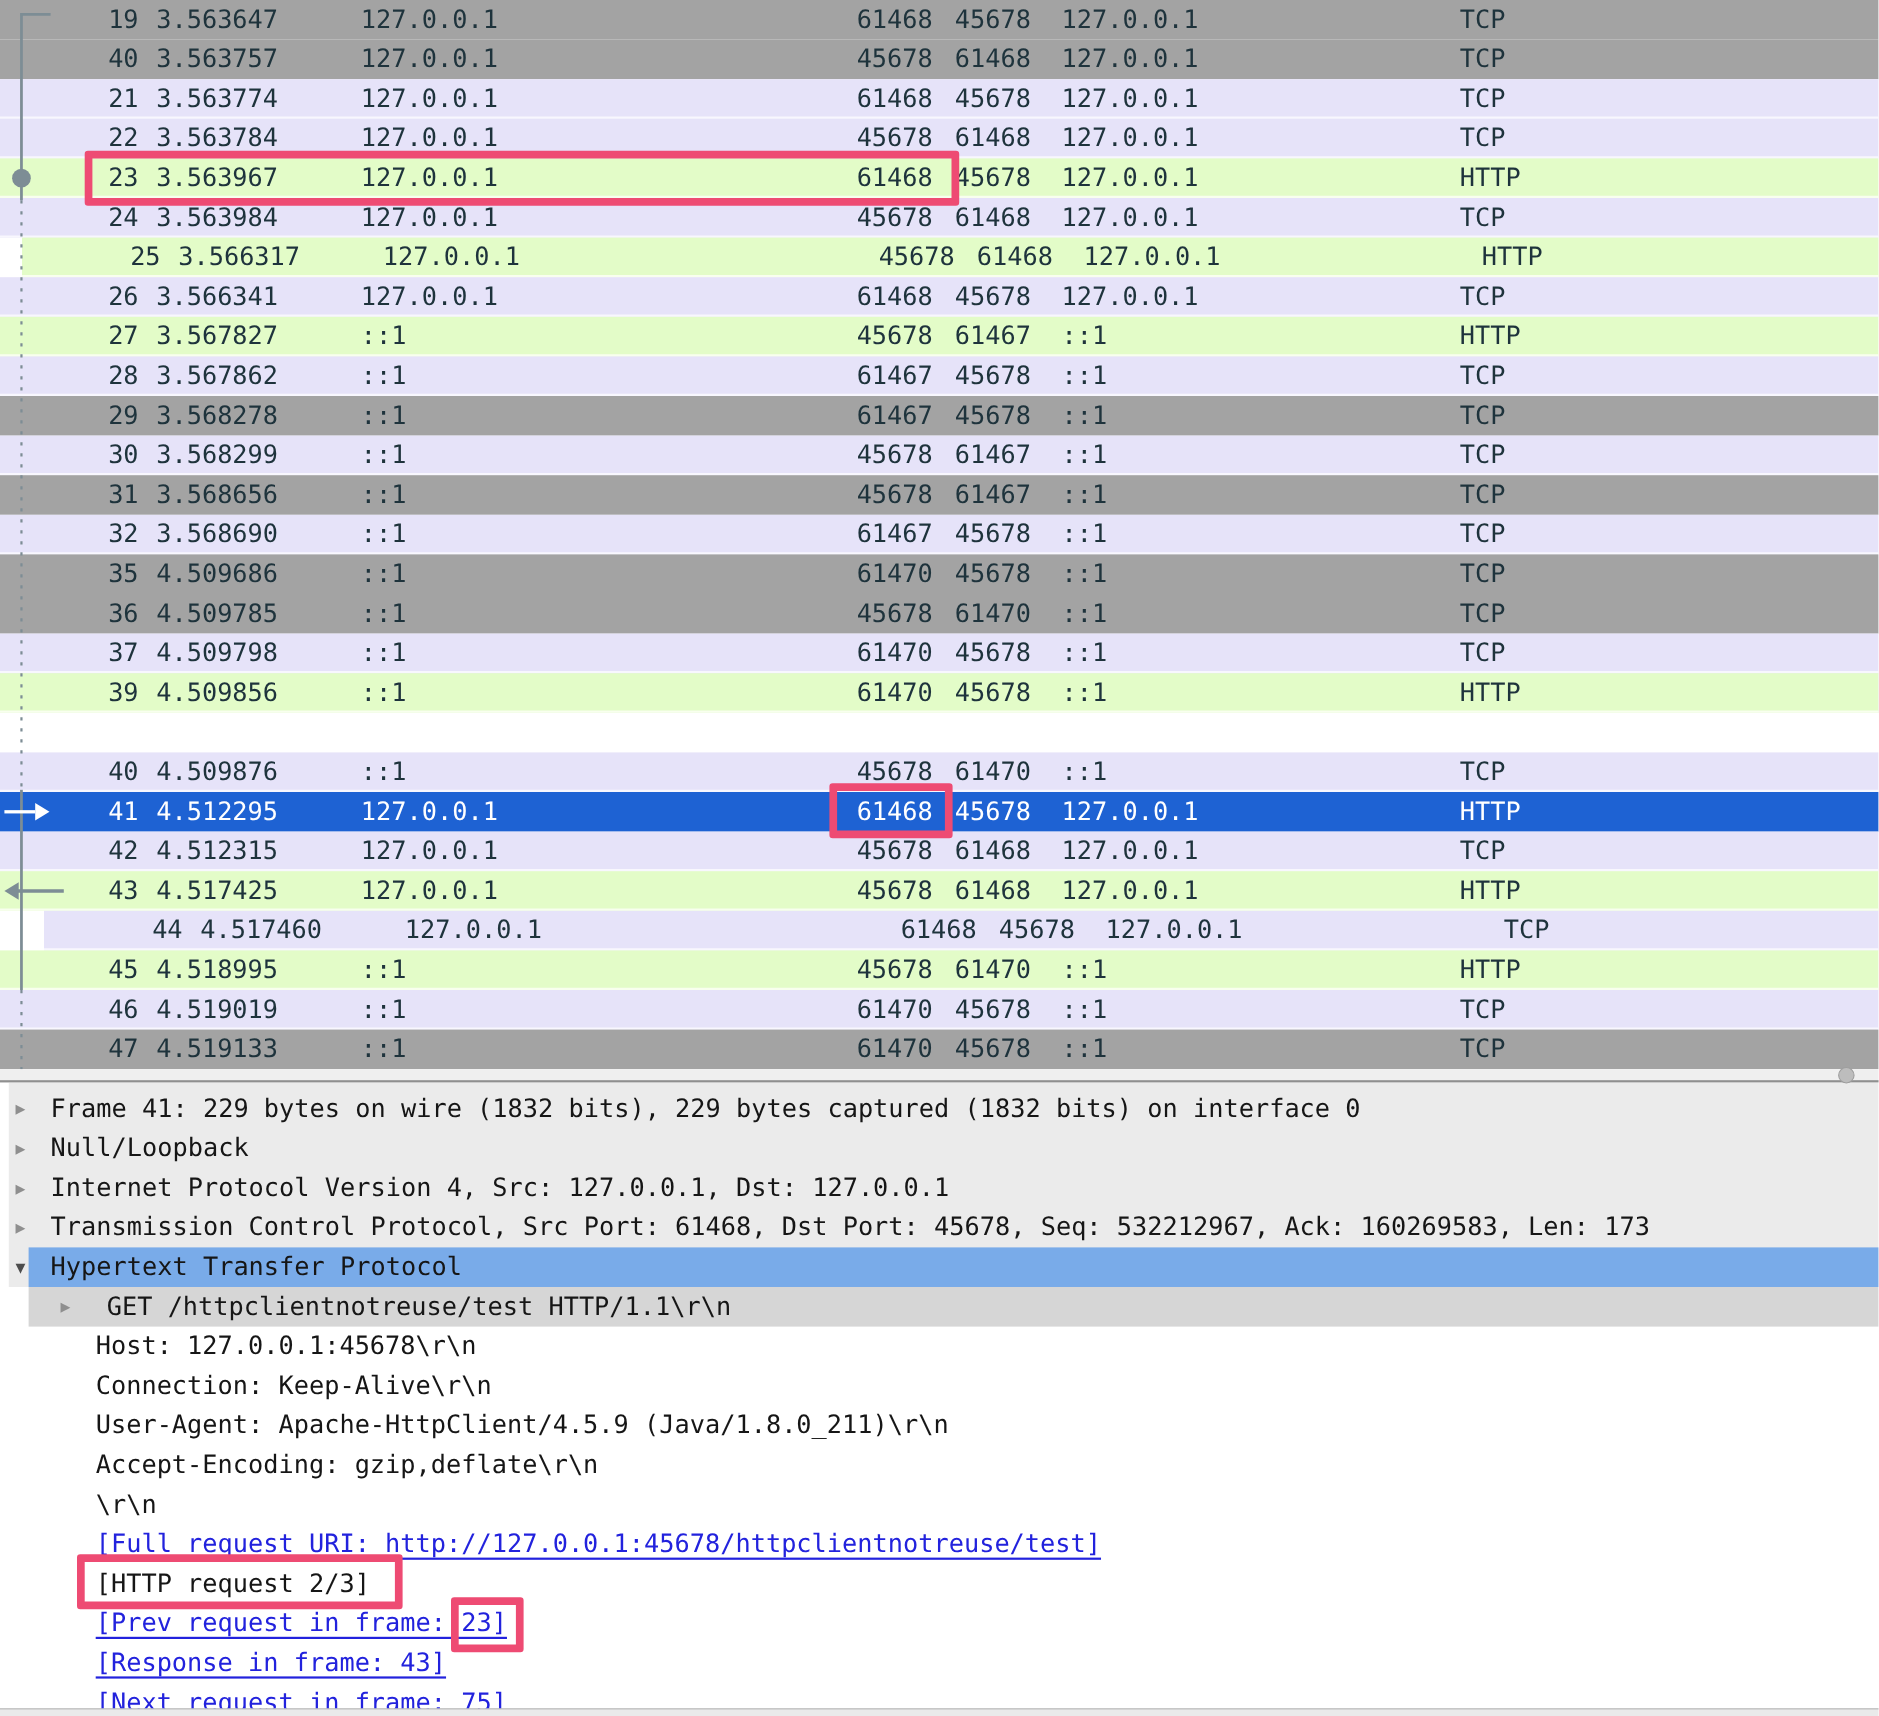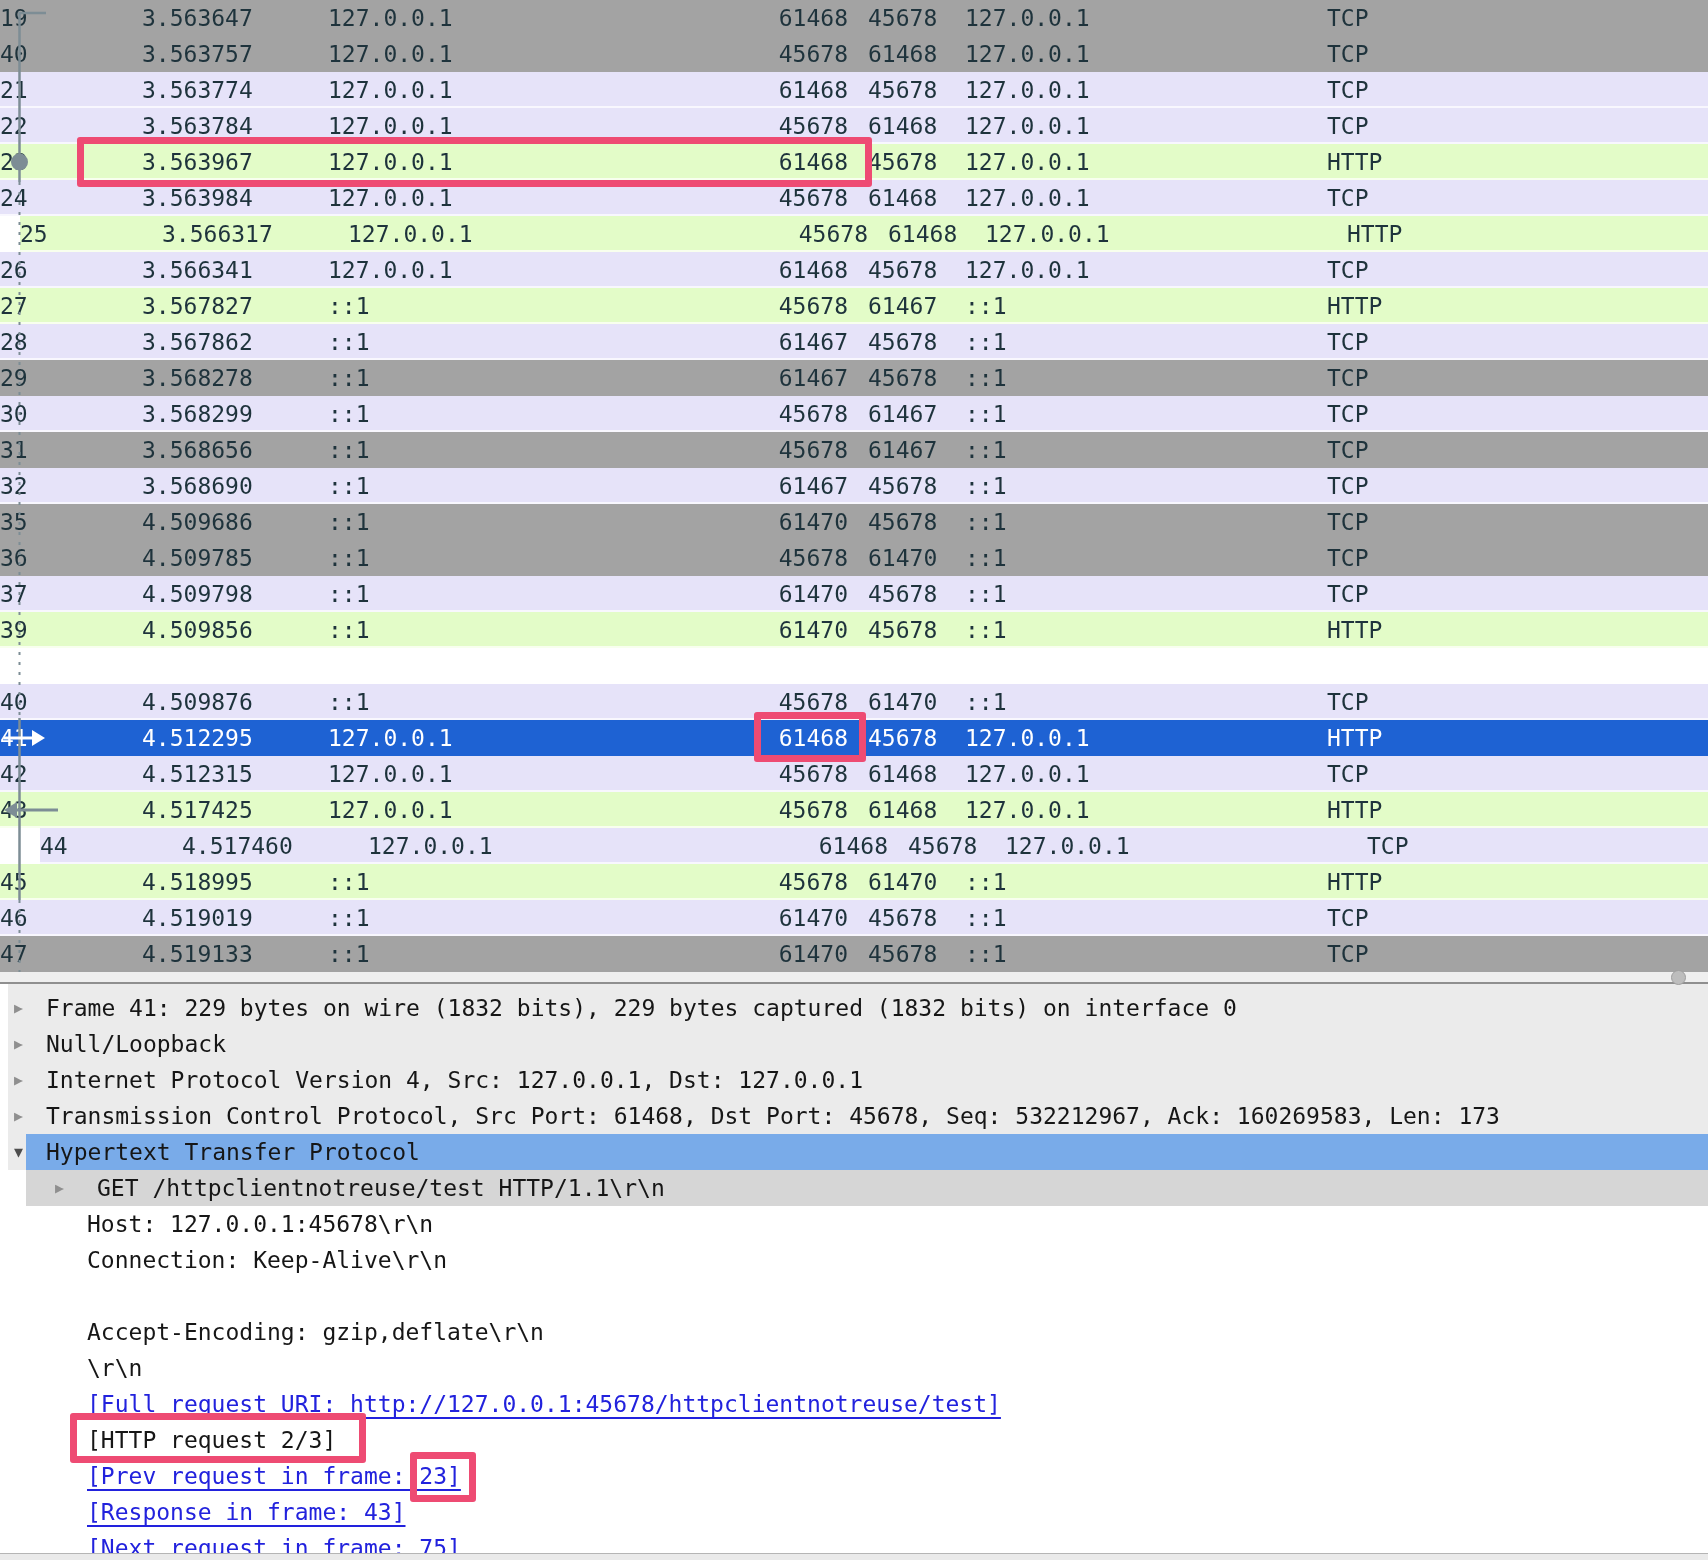--- a/index.html
+++ b/index.html
@@ -17,21 +17,21 @@
     font-size:23px;color:var(--list-text);background:#fff;
   }
   
   #packet-list{position:absolute;left:0;top:0;width:1708px;height:972px;overflow:hidden;background:#fff}
   .prow{position:absolute;left:0;width:1708px;height:36px;line-height:36px;white-space:pre}
   .prow.lavender{background:var(--row-tcp);box-shadow:inset 0 -2px 0 rgba(252,251,255,.8)}
   .prow.green{background:var(--row-http);box-shadow:inset 0 -2px 0 rgba(252,255,248,.8)}
   .prow.gray{background:var(--row-gray)}
   .prow.selected{background:var(--row-selected);color:var(--row-selected-text)}
   .c{position:absolute;top:0;height:36px}
-  .c.no{left:0;width:126px;}
+  .c.no{left:0;width:126px;text-align:right}
   .c.time{left:142px}
   .c.src{left:328px}
   .c.p1{left:700px;width:148px;text-align:right}
   .c.p2{left:868px}
   .c.dst{left:965px}
   .c.proto{left:1327px}
   
   #related-overlay{position:absolute;left:0;top:0;z-index:5;pointer-events:none}
   .rel-stroke{stroke:var(--related-line);fill:none}
   .rel-fill{fill:var(--related-line)}
@@ -365,20 +365,25 @@
       <div class="drow lvl-child" style="top: 222px;">
     
     
     <span class="txt">Host: 127.0.0.1:45678\r\n</span>
   </div>
       <div class="drow lvl-child" style="top: 258px;">
     
     
     <span class="txt">Connection: Keep-Alive\r\n</span>
   </div>
+      <div class="drow lvl-child" style="top: 294px;">
+    
+    
+    <span class="txt">User-Agent: Apache-HttpClient/4.5.9 (Java/1.8.0_211)\r\n</span>
+  </div>
       <div class="drow lvl-child" style="top: 366px;">
     
     
     <span class="txt">\r\n</span>
   </div>
       <div class="drow lvl-child" style="top: 330px;">
     
     
     <span class="txt">Accept-Encoding: gzip,deflate\r\n</span>
   </div>

